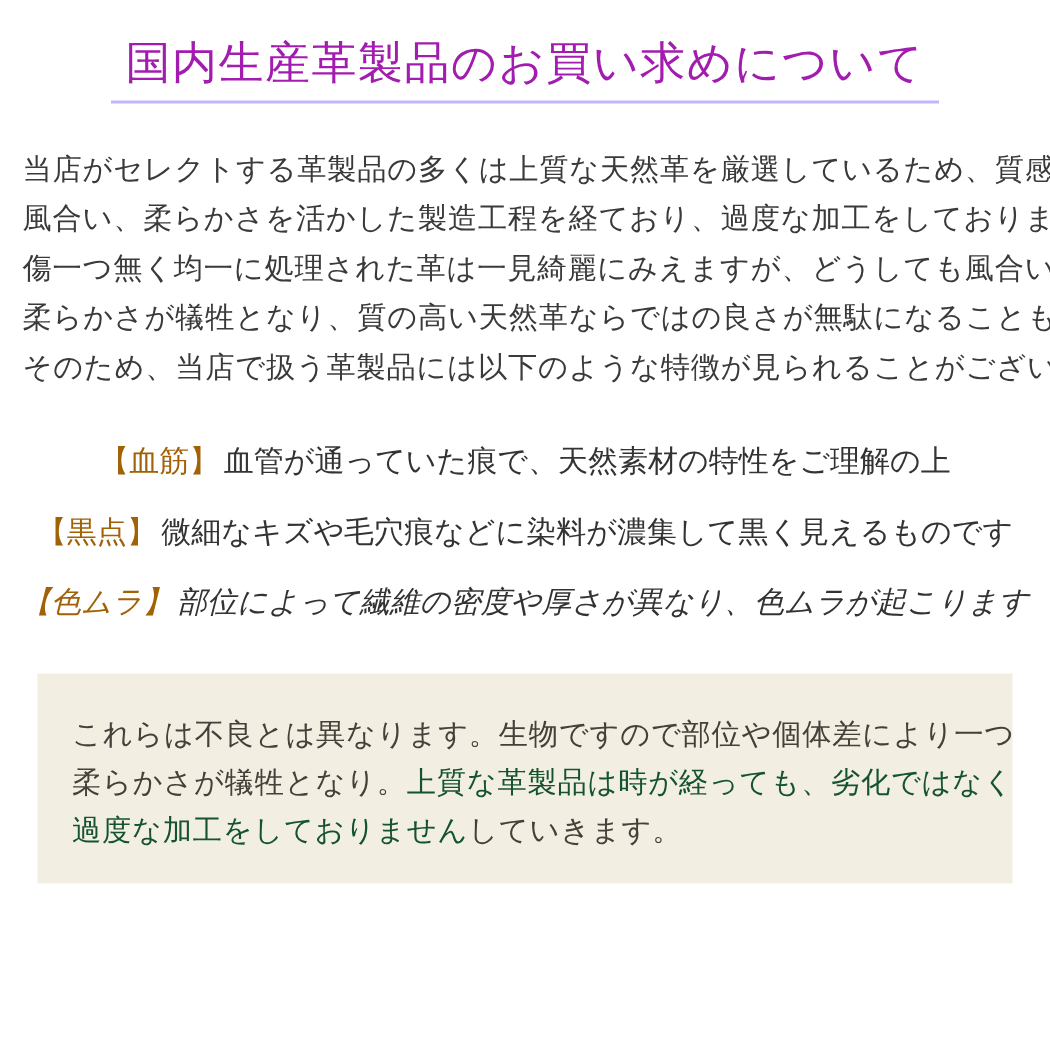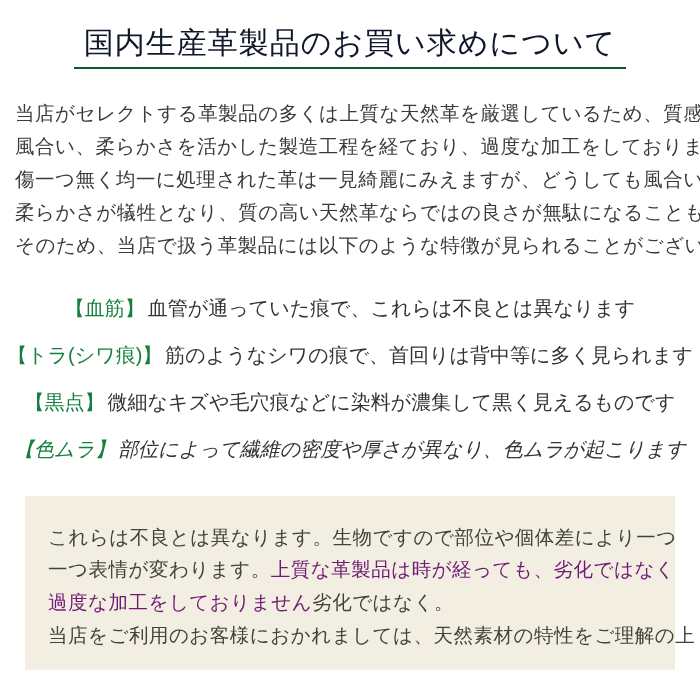--- a/index.html
+++ b/index.html
@@ -22,22 +22,22 @@
   .title-wrap {
     text-align: center;
   }
   .page-title {
     display: inline-block;
     margin: 0;
     font-family: "Liberation Serif", "DejaVu Serif", serif;
     font-weight: 500;
     font-size: 30px;
     letter-spacing: 1px;
-    color: #0f172a;
-    border-bottom: 2px solid #14532d;
+    color: #a21caf;
+    border-bottom: 2px solid #c4b5fd;
     padding: 0 10px 5px 10px;
     line-height: 1.25;
     text-align: center;
   }
   .intro {
     margin: 28px 12px 0 15px;
     font-size: 19.5px;
     line-height: 33px;
     color: #3a3a3a;
     letter-spacing: 0.5px;
@@ -55,39 +55,38 @@
   .feature-line {
     margin-bottom: 19px;
     white-space: nowrap;
     line-height: 28px;
   }
   .feature-line:last-child {
     margin-bottom: 0;
     font-style: italic;
   }
   .feature-label {
-    color: #15803d;
+    color: #a16207;
     margin-right: 3px;
   }
   .notice-box {
     margin: 33px 25px 0 25px;
     background: #f2efe2;
     box-sizing: border-box;
     padding: 26px 18px 18px 23px;
     font-size: 19.5px;
     line-height: 32px;
     color: #44403a;
     letter-spacing: 0.5px;
   }
   .notice-line {
     white-space: nowrap;
   }
   .seg[data-em="true"] {
-    color: #701a75;
-    font-family: Liberation Mono, monospace;
+    color: #14532d;
   }
 </style>
 </head>
 <body>
 
 <div class="page">
 
   <div class="title-wrap">
     <h1 class="page-title">国内生産革製品のお買い求めについて</h1>
   </div>
@@ -95,41 +94,35 @@
   <div class="intro">
     <div class="intro-line">当店がセレクトする革製品の多くは上質な天然革を厳選しているため、質感や</div>
     <div class="intro-line">風合い、柔らかさを活かした製造工程を経ており、過度な加工をしておりません。</div>
     <div class="intro-line">傷一つ無く均一に処理された革は一見綺麗にみえますが、どうしても風合いや</div>
     <div class="intro-line">柔らかさが犠牲となり、質の高い天然革ならではの良さが無駄になることも。</div>
     <div class="intro-line">そのため、当店で扱う革製品には以下のような特徴が見られることがございます。</div>
   </div>
 
   <div class="features">
     <div class="feature-line">
-      <span class="feature-label">【血筋】</span><span class="feature-text">血管が通っていた痕で、これらは不良とは異なります</span>
-    </div>
-    <div class="feature-line">
-      <span class="feature-label">【トラ(シワ痕)】</span><span class="feature-text">筋のようなシワの痕で、首回りは背中等に多く見られます</span>
+      <span class="feature-label">【血筋】</span><span class="feature-text">血管が通っていた痕で、天然素材の特性をご理解の上</span>
     </div>
     <div class="feature-line">
       <span class="feature-label">【黒点】</span><span class="feature-text">微細なキズや毛穴痕などに染料が濃集して黒く見えるものです</span>
     </div>
     <div class="feature-line">
       <span class="feature-label">【色ムラ】</span><span class="feature-text">部位によって繊維の密度や厚さが異なり、色ムラが起こります</span>
     </div>
   </div>
 
   <div class="notice-box">
     <div class="notice-line">
       <span class="seg" data-em="false">これらは不良とは異なります。生物ですので部位や個体差により一つ</span>
     </div>
     <div class="notice-line">
-      <span class="seg" data-em="false">一つ表情が変わります。</span><span class="seg" data-em="true">上質な革製品は時が経っても、劣化ではなく</span>
+      <span class="seg" data-em="false">柔らかさが犠牲となり。</span><span class="seg" data-em="true">上質な革製品は時が経っても、劣化ではなく</span>
     </div>
     <div class="notice-line">
-      <span class="seg" data-em="true">過度な加工をしておりません</span><span class="seg" data-em="false">劣化ではなく。</span>
-    </div>
-    <div class="notice-line">
-      <span class="seg" data-em="false">当店をご利用のお客様におかれましては、天然素材の特性をご理解の上</span>
+      <span class="seg" data-em="true">過度な加工をしておりません</span><span class="seg" data-em="false">していきます。</span>
     </div>
   </div>
 
 </div>
 
 </body></html>

